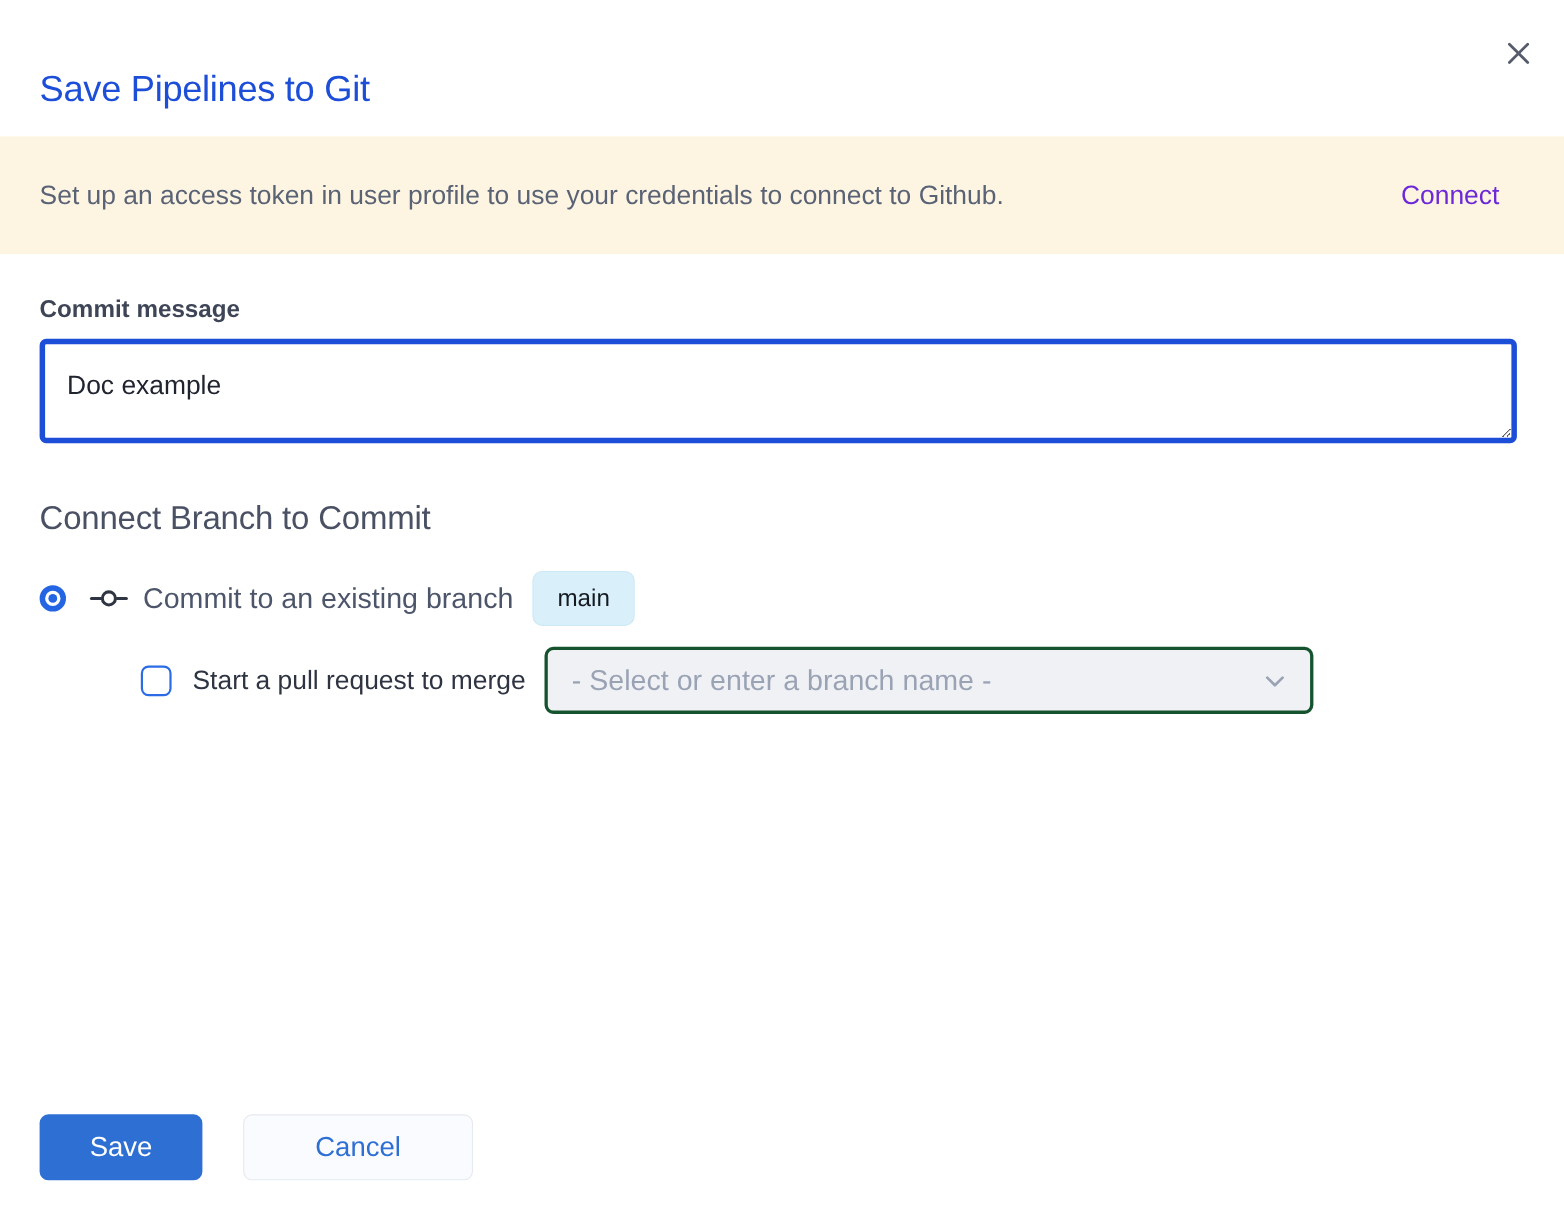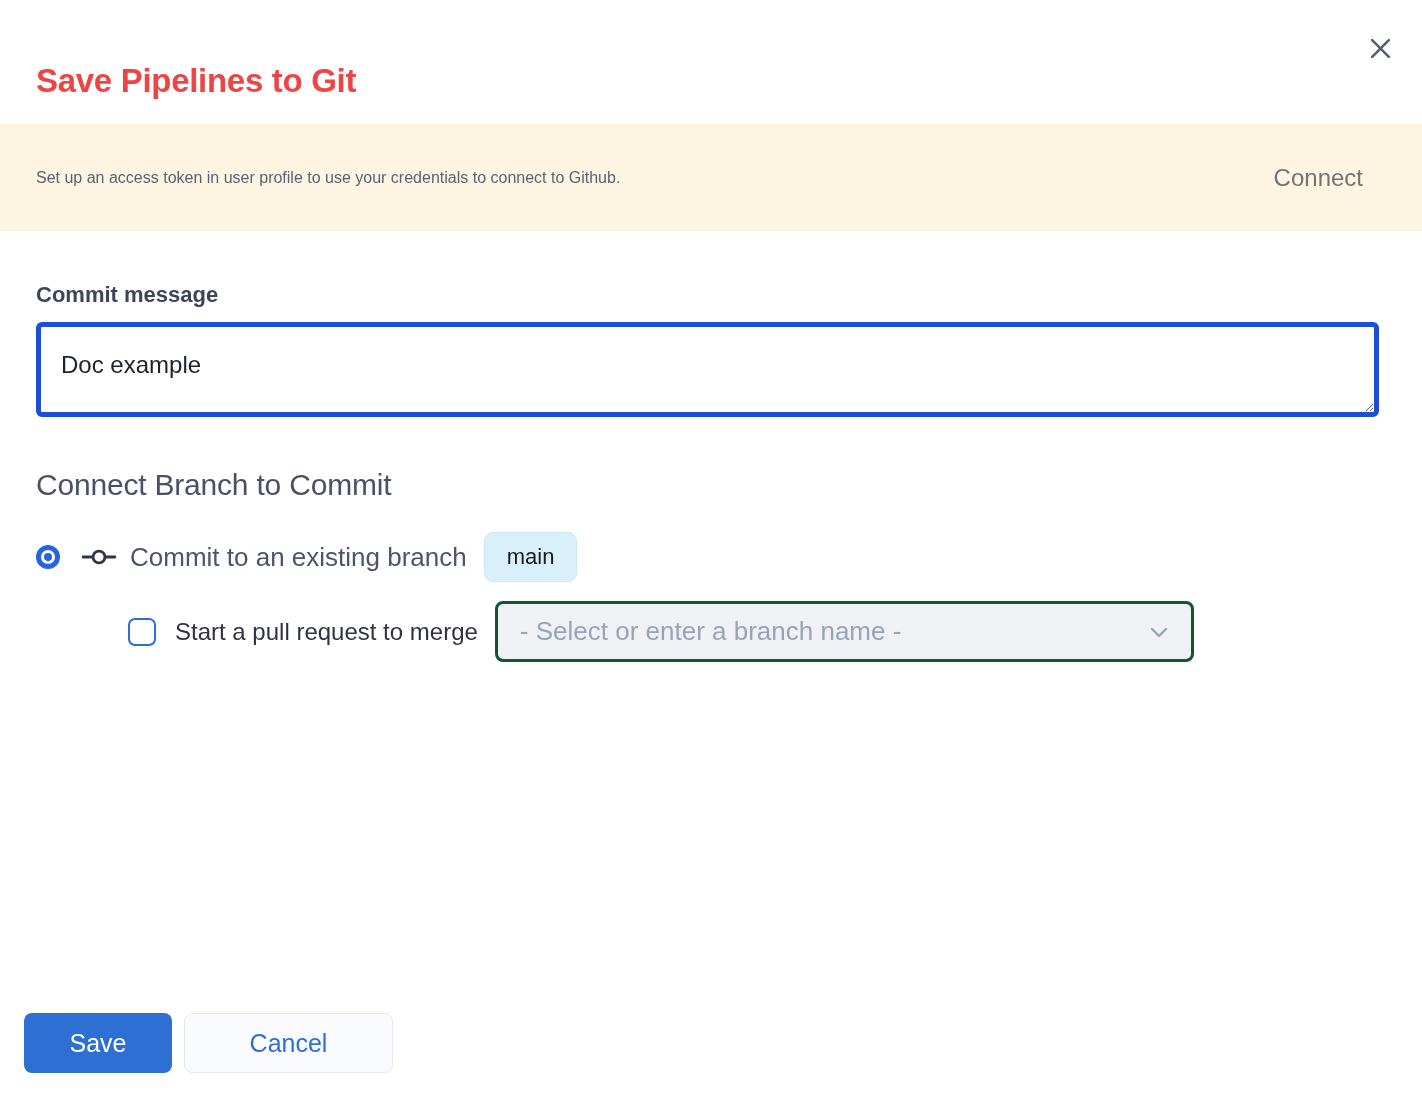--- a/index.html
+++ b/index.html
@@ -17,42 +17,42 @@
     position: absolute; top: 30px; right: 24px;
     width: 36px; height: 36px;
     background: none; border: none; cursor: pointer;
     display: flex; align-items: center; justify-content: center;
   }
 
   
   .title {
     padding: 60px 36px 0;
     font-size: 33px; line-height: 1.25;
-    font-weight: 700; color: #ef4444;
+    font-weight: 400; color: #1d4ed8;
     letter-spacing: -0.3px;
   }
 
   
   .banner {
     margin-top: 23px;
     height: 107px;
     background: #fdf5e2;
     display: flex; align-items: center; justify-content: space-between;
     padding: 0 59px 0 36px;
   }
-  .banner-text { font-size: 16px; color: #5a6376; }
+  .banner-text { font-size: 24px; color: #5a6376; }
   .connect-link {
-    font-size: 24px; color: #737373; font-weight: 500;
+    font-size: 24px; color: #6d28d9; font-weight: 500;
     text-decoration: none; cursor: pointer; white-space: nowrap; margin-left: 30px;
   }
 
   .content { padding: 0 43px 0 36px; }
 
   .field-label {
-    display: block; margin-top: 51px;
+    display: block; margin-top: 37px;
     font-size: 22px; font-weight: 700; color: #3e4556;
   }
   .commit-textarea {
     margin-top: 14px;
     width: 100%; height: 95px;
     border: 5px solid #1d4ed8; border-radius: 6px;
     padding: 24px 20px;
     font-family: "Liberation Sans", sans-serif;
     font-size: 24px; color: #20242f;
     resize: both; outline: none;
@@ -110,22 +110,22 @@
     margin-left: 17px;
     width: 699px; height: 61px;
     background: #f0f1f5; border: 3px solid #14532d; border-radius: 8px;
     display: flex; align-items: center; justify-content: space-between;
     padding: 0 20px 0 22px; cursor: pointer;
   }
   .dropdown-placeholder { font-size: 26px; color: #9aa3b4; }
 
   
   .footer {
-    position: absolute; left: 24px; bottom: 43px;
-    display: flex; gap: 12px;
+    position: absolute; left: 36px; bottom: 43px;
+    display: flex; gap: 37px;
   }
   .btn {
     height: 60px; border-radius: 8px;
     font-family: "Liberation Sans", sans-serif;
     font-size: 25px; cursor: pointer;
     display: flex; align-items: center; justify-content: center;
   }
   .btn-save {
     width: 148px; background: #2e6fd3; border: none; color: #ffffff;
   }

